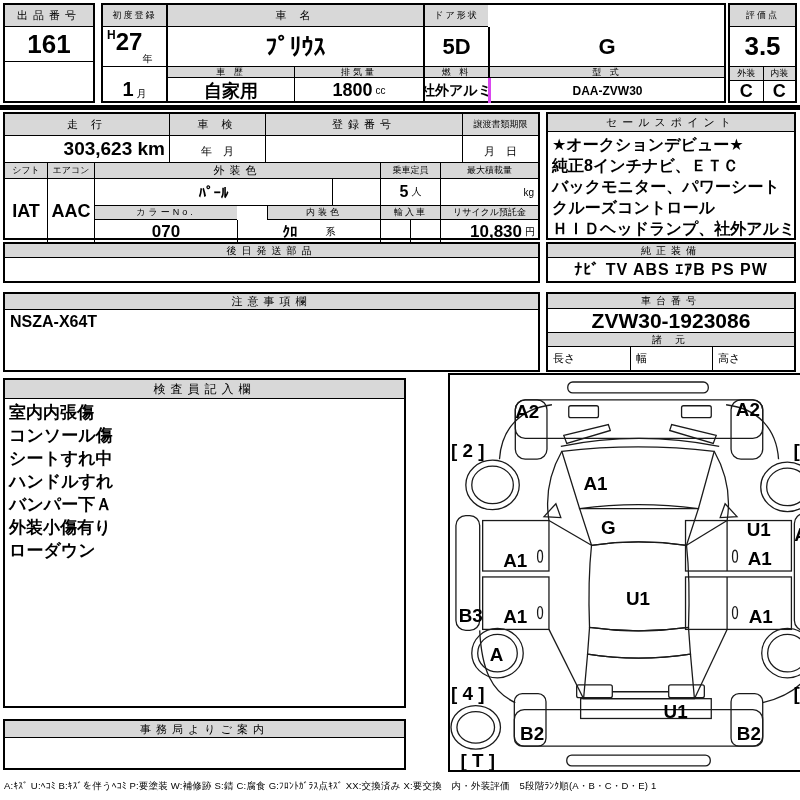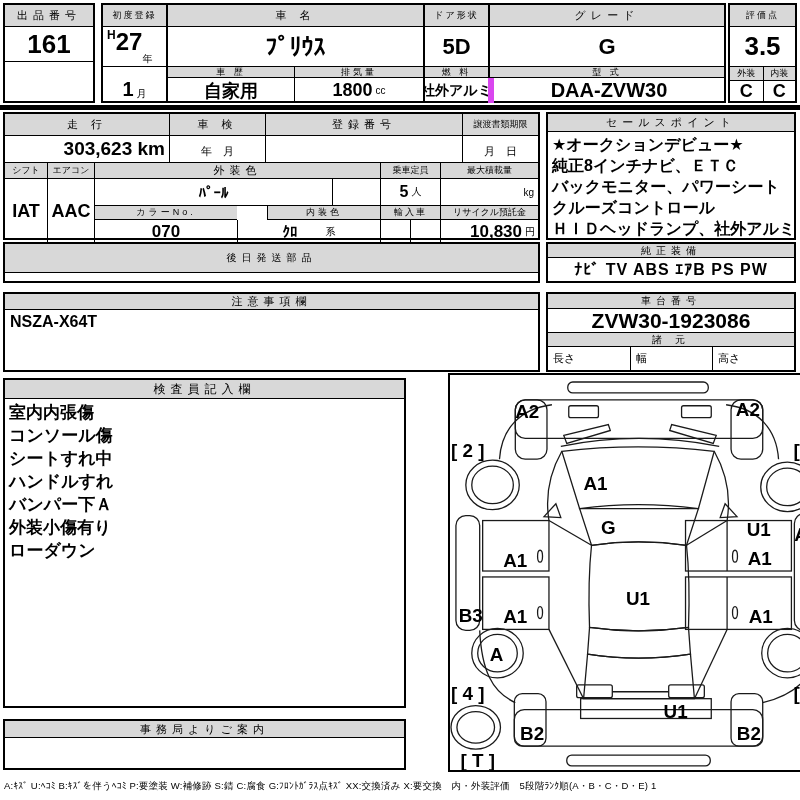--- a/index.html
+++ b/index.html
@@ -36,21 +36,20 @@
   <div class="abs box" style="left:3px;top:3px;width:92px;height:100px;">
     <div class="hdr" style="height:22px;">出品番号</div>
     <div class="cell bold bb" style="height:35px;font-size:26px;">161</div>
     <div></div>
   </div>
 
   <div class="abs box grid" style="left:101px;top:3px;width:625px;height:100px;grid-template-columns:63px 128px 129px 65px 236px;grid-template-rows:22px 40px 11px 25px;">
     <div class="hdr sm" style="grid-column:1;grid-row:1;">初度登録</div>
     <div class="hdr" style="grid-column:2/4;grid-row:1;border-left:2px solid #000;">車 名</div>
     <div class="hdr sm" style="grid-column:4;grid-row:1;border-left:2px solid #000;">ドア形状</div>
-    <div class="hdr" style="grid-column:5;grid-row:1;border-left:2px solid #000;">グレード</div>
 
     <div class="cell bb" style="grid-column:1;grid-row:2;align-items:flex-start;justify-content:flex-start;padding:2px 2px 0 4px;">
       <span class="bold" style="font-size:12px;line-height:12px;">H</span>
       <span class="bold" style="font-size:24px;line-height:26px;">27</span>
       <span style="font-size:10px;align-self:flex-end;">年</span>
     </div>
     <div class="cell bold" style="grid-column:2/4;grid-row:2;font-size:24px;border-left:2px solid #000;border-bottom:1px solid #000;">ﾌﾟﾘｳｽ</div>
     <div class="cell bold" style="grid-column:4;grid-row:2;font-size:22px;border-left:2px solid #000;border-bottom:1px solid #000;">5D</div>
     <div class="cell bold" style="grid-column:5;grid-row:2;font-size:22px;border-left:2px solid #000;border-bottom:1px solid #000;">G</div>
 
@@ -62,21 +61,21 @@
     <div class="hdr xs" style="grid-column:3;grid-row:3;border-left:1px solid #000;letter-spacing:3px;">排気量</div>
     <div class="hdr xs" style="grid-column:4;grid-row:3;border-left:2px solid #000;letter-spacing:3px;">燃 料</div>
     <div class="hdr xs" style="grid-column:5;grid-row:3;letter-spacing:3px;border-left:2px solid #000;">型 式</div>
 
     <div class="cell bold" style="grid-column:2;grid-row:4;font-size:18px;border-left:2px solid #000;">自家用</div>
     <div class="cell" style="grid-column:3;grid-row:4;border-left:1px solid #000;">
       <span class="bold" style="font-size:18px;">1800</span>
       <span class="unit">cc</span>
     </div>
     <div class="cell bold" style="grid-column:4;grid-row:4;font-size:14px;border-left:2px solid #000;">社外アルミ</div>
-    <div class="cell bold" style="grid-column:5;grid-row:4;font-size:20px;border-left:6px solid #d946ef;">DAA-ZVW30</div>
+    <div class="cell bold" style="grid-column:5;grid-row:4;font-size:12px;border-left:3px solid #d946ef;">DAA-ZVW30</div>
   </div>
 
   <div class="abs box grid" style="left:728px;top:3px;width:69px;height:100px;grid-template-columns:1fr 1fr;grid-template-rows:22px 40px 14px 20px;">
     <div class="hdr sm" style="grid-column:1/3;">評価点</div>
     <div class="cell bold bb" style="grid-column:1/3;font-size:26px;">3.5</div>
     <div class="hdr xs" style="grid-column:1;">外装</div>
     <div class="hdr xs bl" style="grid-column:2;">内装</div>
     <div class="cell bold" style="grid-column:1;font-size:18px;">C</div>
     <div class="cell bold bl" style="grid-column:2;font-size:18px;">C</div>
   </div>
@@ -124,21 +123,21 @@
       <div class="cell bl" style="grid-column:6;grid-row:4;"></div>
       <div class="cell bl" style="grid-column:7;grid-row:4;"></div>
       <div class="cell bl" style="grid-column:8;grid-row:4;justify-content:flex-end;padding-right:3px;">
         <span class="bold" style="font-size:17px;">10,830</span>
         <span class="unit">円</span>
       </div>
     </div>
   </div>
 
   <div class="abs box" style="left:3px;top:242px;width:537px;height:41px;">
-    <div class="hdr" style="height:29px;font-size:10px;">後日発送部品</div>
+    <div class="hdr" style="height:14px;font-size:10px;">後日発送部品</div>
     <div></div>
   </div>
 
   <div class="abs box" style="left:3px;top:292px;width:537px;height:80px;">
     <div class="hdr" style="height:16px;">注意事項欄</div>
     <div class="pad bold" style="font-size:16px;">NSZA-X64T</div>
   </div>
 
   <div class="abs box" style="left:546px;top:112px;width:250px;height:128px;">
     <div class="hdr" style="height:18px;">セールスポイント</div>

